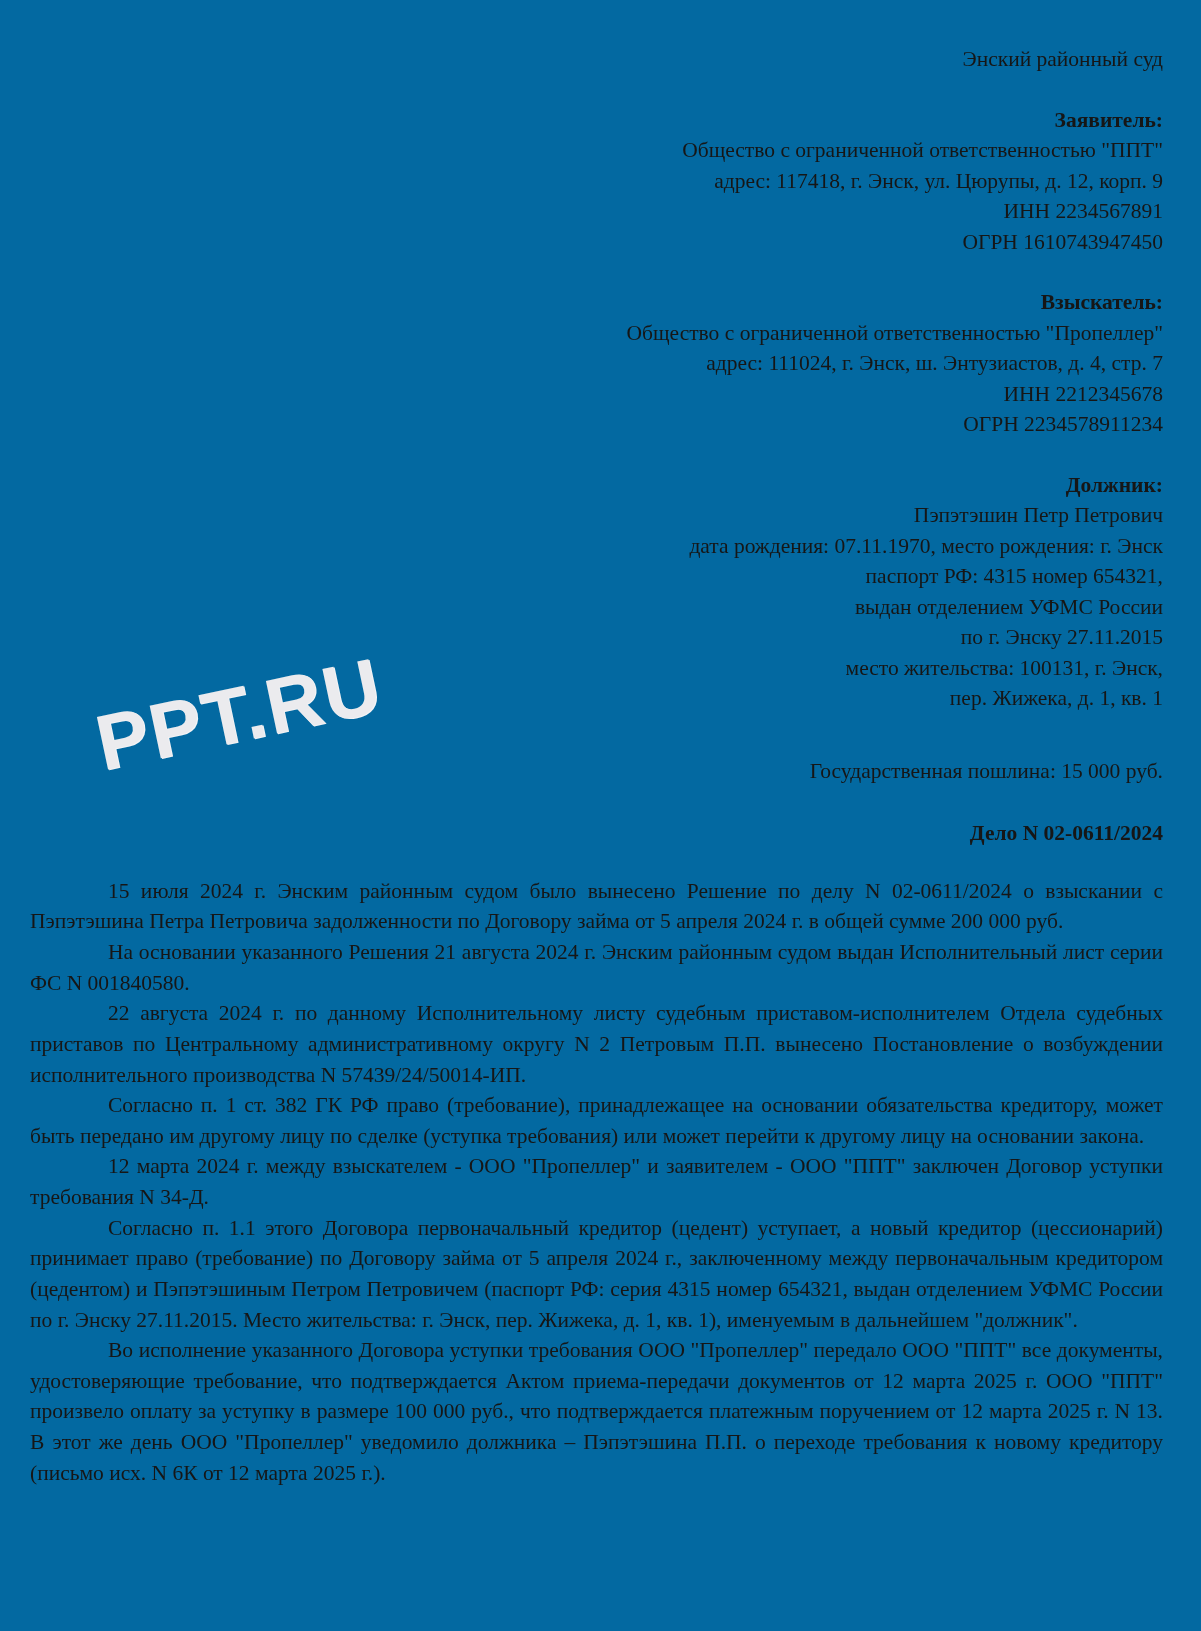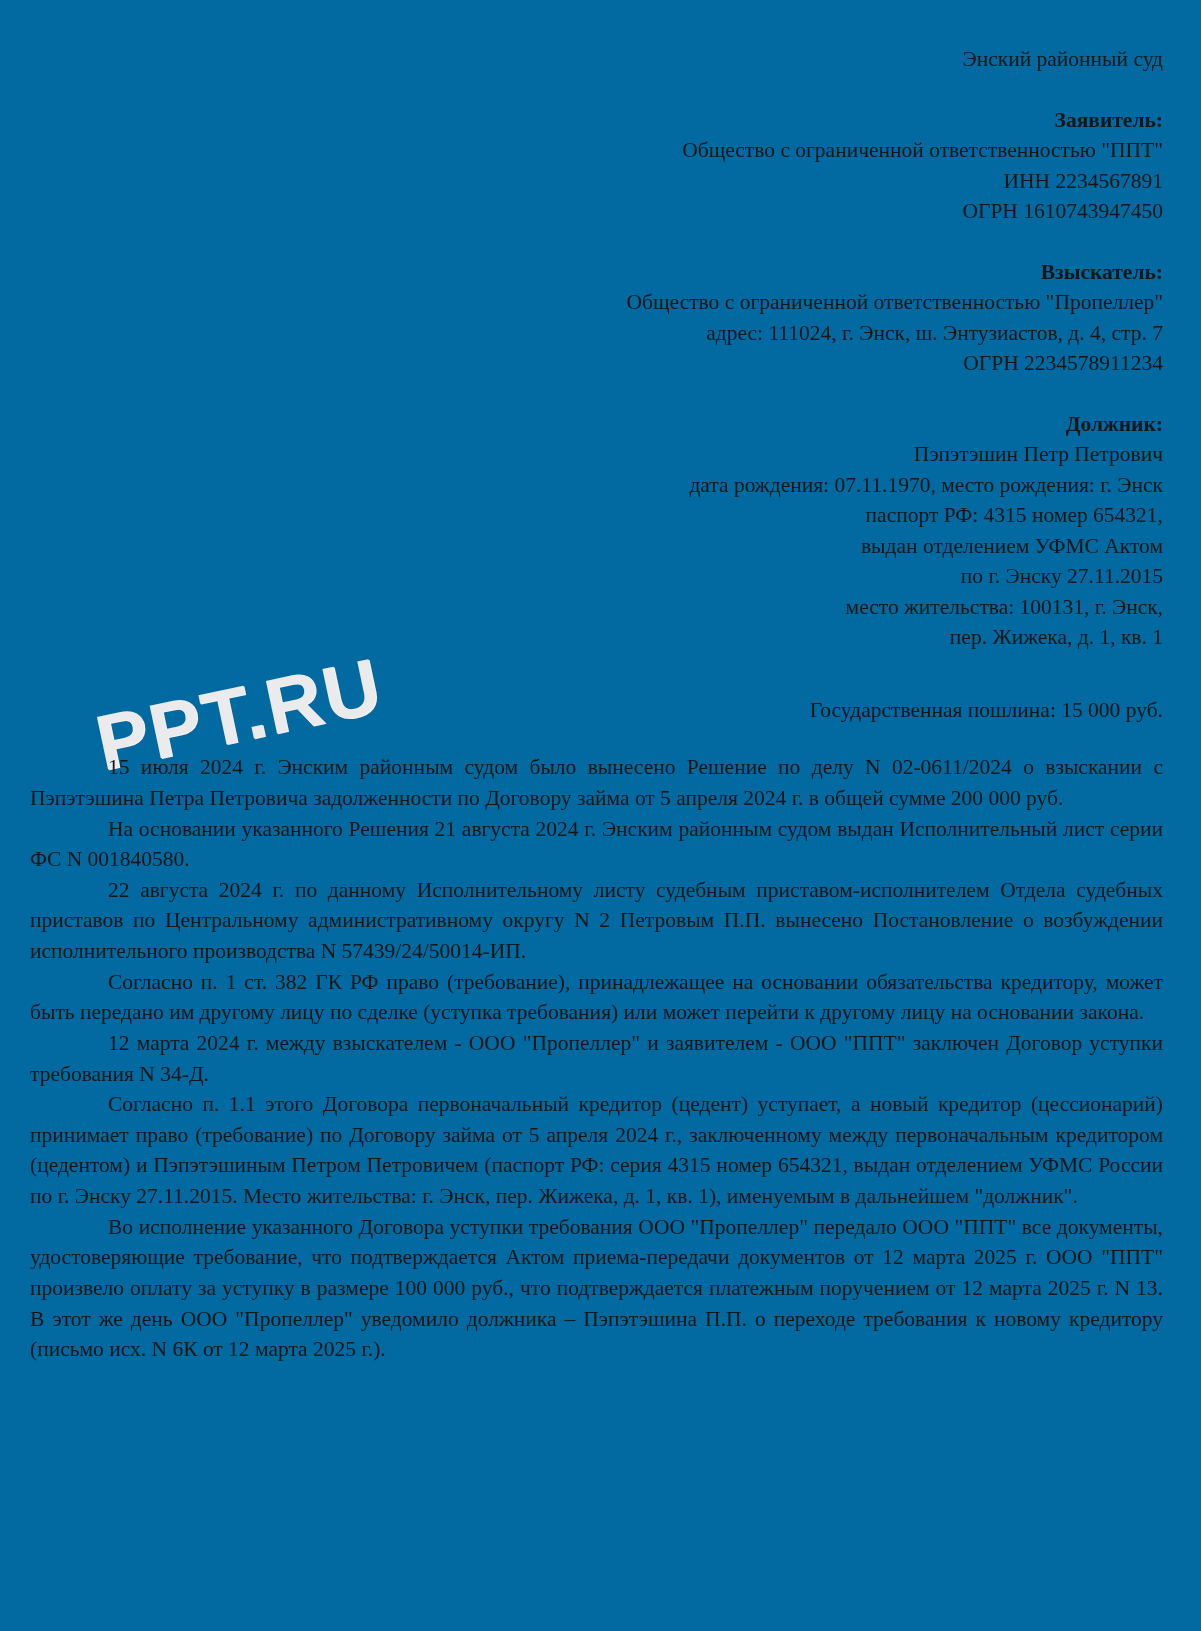--- a/index.html
+++ b/index.html
@@ -107,44 +107,47 @@
 
   <div class="watermark">PPT.RU</div>
 
   <div class="header">
 
     <div class="court">Энский районный суд</div>
 
     <div class="party-block">
       <div class="label">Заявитель:</div>
       <div class="line">Общество с ограниченной ответственностью "ППТ"</div>
+      <div class="line">адрес: 117418, г. Энск, ул. Цюрупы, д. 12, корп. 9</div>
       <div class="line">ИНН 2234567891</div>
       <div class="line">ОГРН 1610743947450</div>
     </div>
 
     <div class="party-block">
       <div class="label">Взыскатель:</div>
       <div class="line">Общество с ограниченной ответственностью "Пропеллер"</div>
       <div class="line">адрес: 111024, г. Энск, ш. Энтузиастов, д. 4, стр. 7</div>
+      <div class="line">ИНН 2212345678</div>
       <div class="line">ОГРН 2234578911234</div>
     </div>
 
     <div class="party-block">
       <div class="label">Должник:</div>
       <div class="line">Пэпэтэшин Петр Петрович</div>
       <div class="line">дата рождения: 07.11.1970, место рождения: г. Энск</div>
       <div class="line">паспорт РФ: 4315 номер 654321,</div>
-      <div class="line">выдан отделением УФМС Актом</div>
+      <div class="line">выдан отделением УФМС России</div>
       <div class="line">по г. Энску 27.11.2015</div>
       <div class="line">место жительства: 100131, г. Энск,</div>
       <div class="line">пер. Жижека, д. 1, кв. 1</div>
     </div>
 
     <div class="fee-line">Государственная пошлина: 15 000 руб.</div>
 
+    <div class="case-line">Дело N 02-0611/2024</div>
 
   </div>
 
 
   <div class="body">
     <p>15 июля 2024 г. Энским районным судом было вынесено Решение по делу N 02-0611/2024 о взыскании с Пэпэтэшина Петра Петровича задолженности по Договору займа от 5 апреля 2024 г. в общей сумме 200 000 руб.</p>
     <p>На основании указанного Решения 21 августа 2024 г. Энским районным судом выдан Исполнительный лист серии ФС N 001840580.</p>
     <p>22 августа 2024 г. по данному Исполнительному листу судебным приставом-исполнителем Отдела судебных приставов по Центральному административному округу N 2 Петровым П.П. вынесено Постановление о возбуждении исполнительного производства N 57439/24/50014-ИП.</p>
     <p>Согласно п. 1 ст. 382 ГК РФ право (требование), принадлежащее на основании обязательства кредитору, может быть передано им другому лицу по сделке (уступка требования) или может перейти к другому лицу на основании закона.</p>
     <p>12 марта 2024 г. между взыскателем - ООО "Пропеллер" и заявителем - ООО "ППТ" заключен Договор уступки требования N 34-Д.</p>

